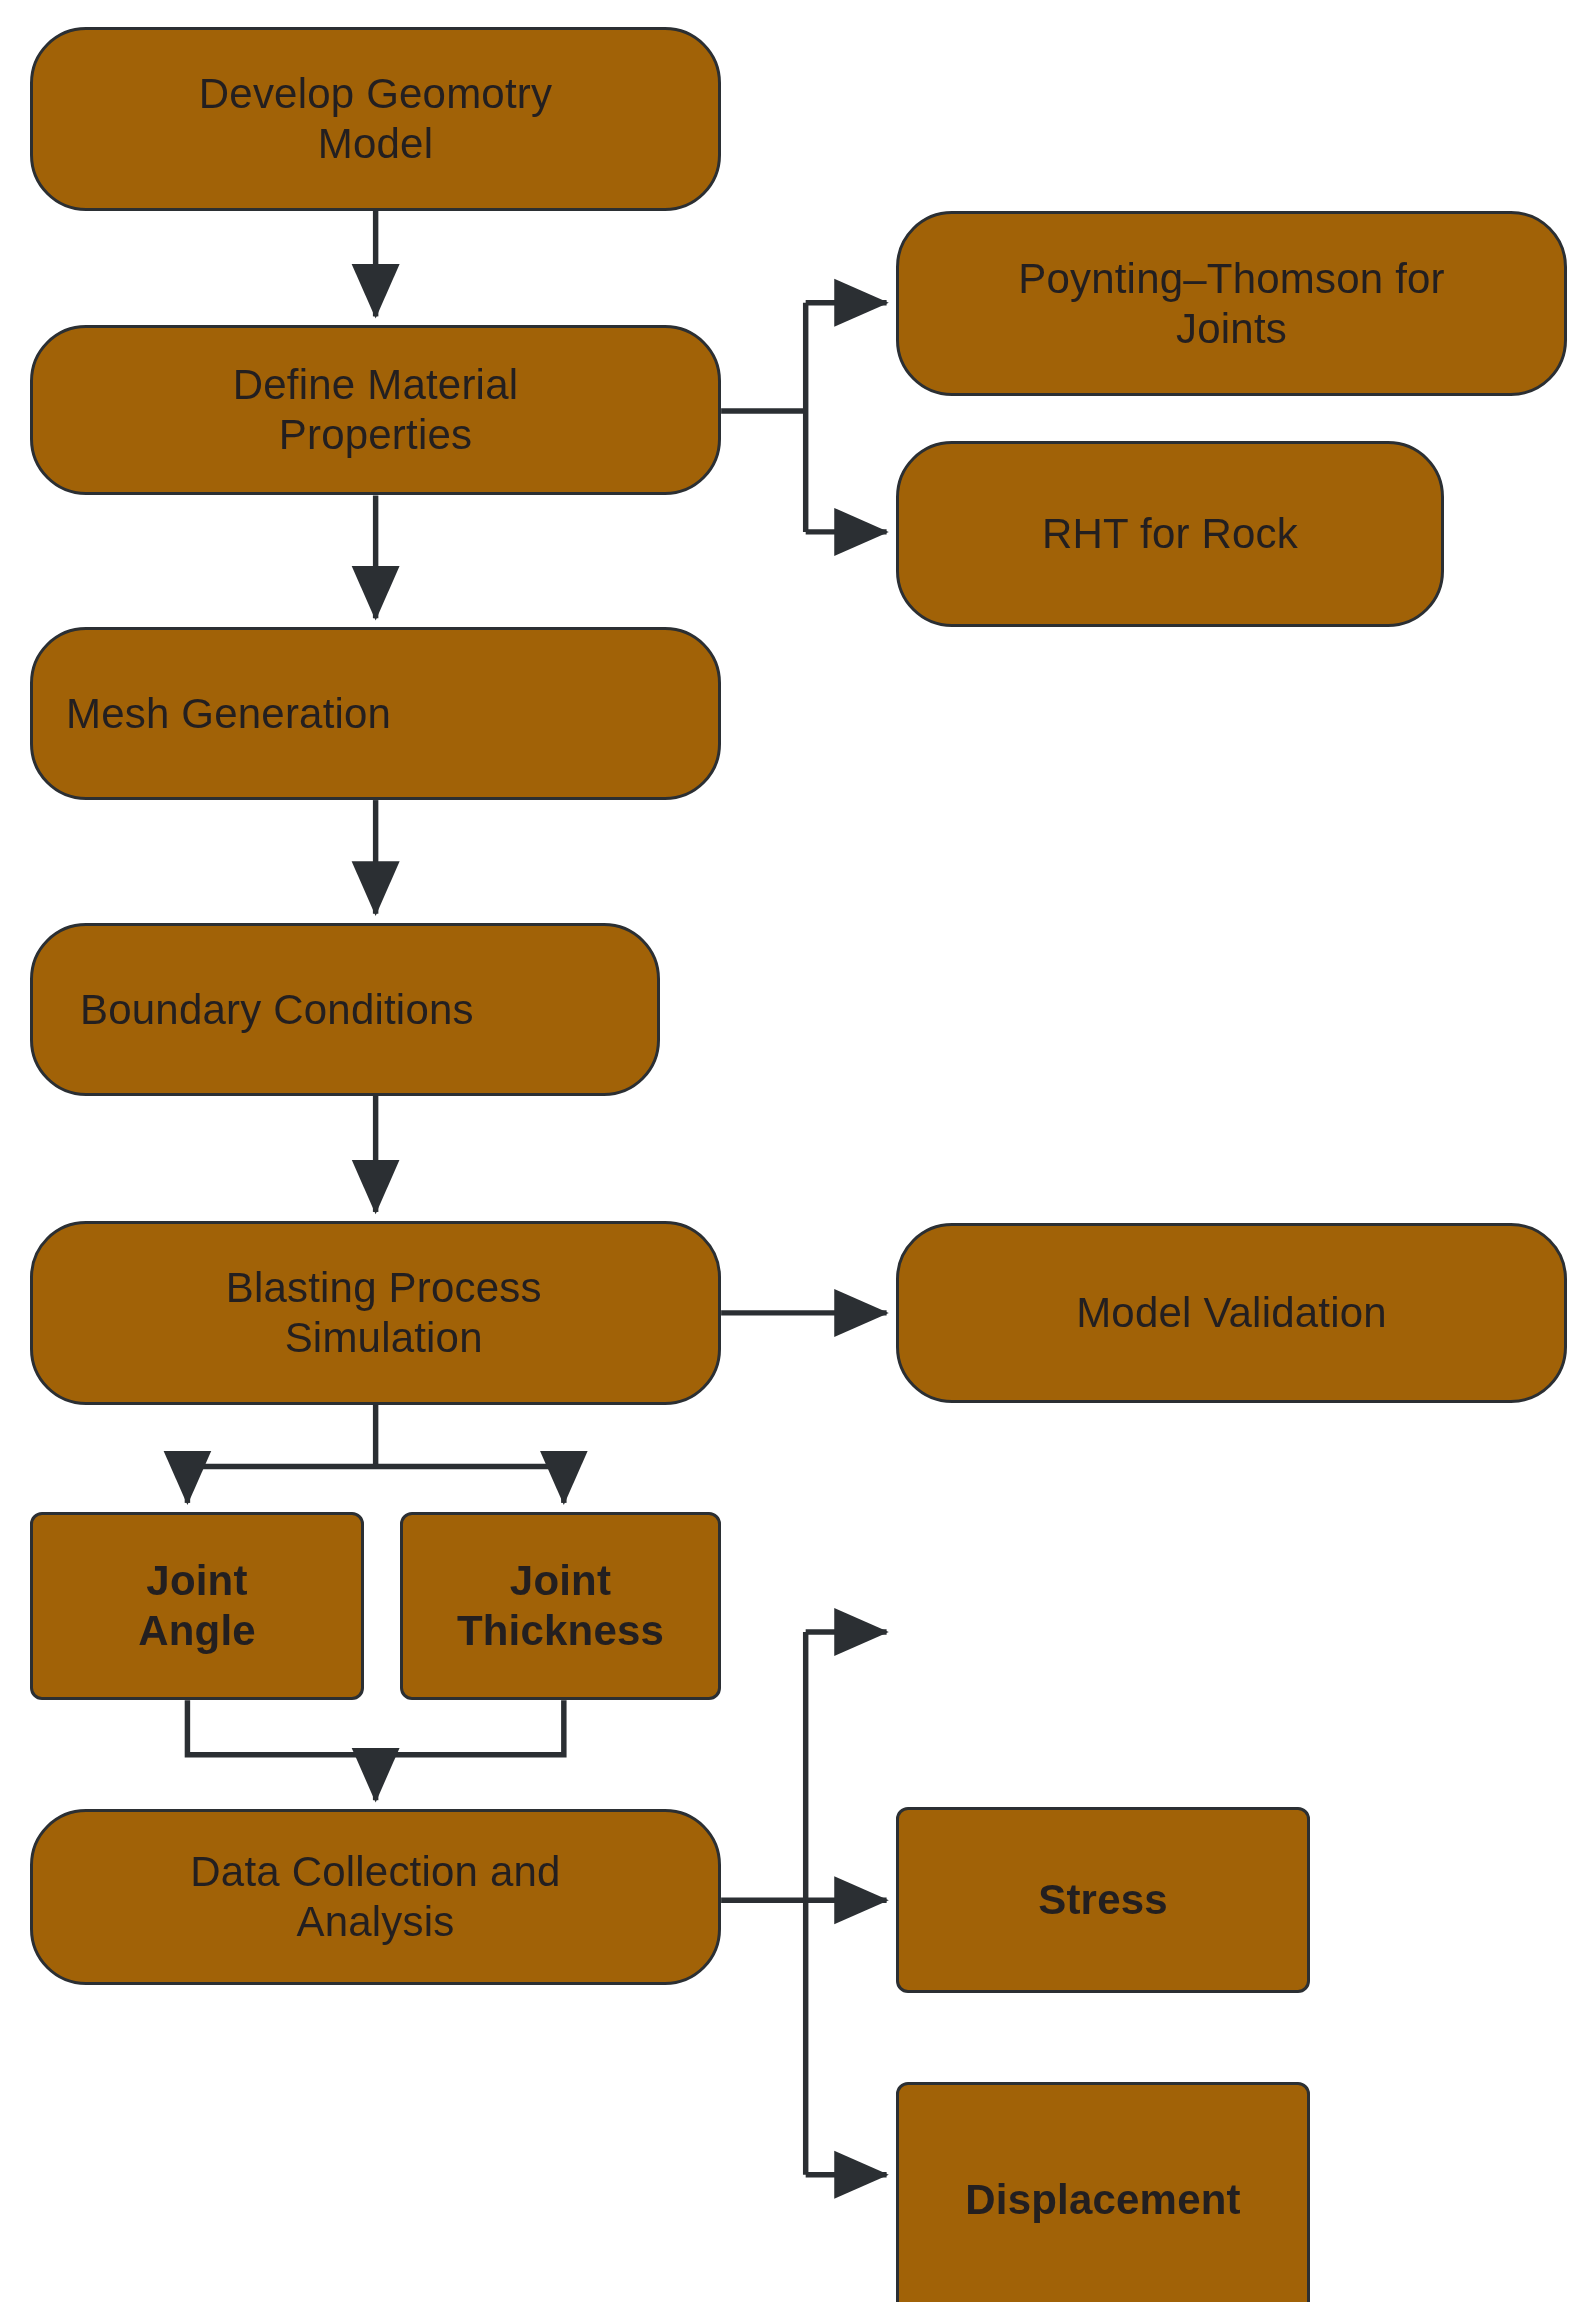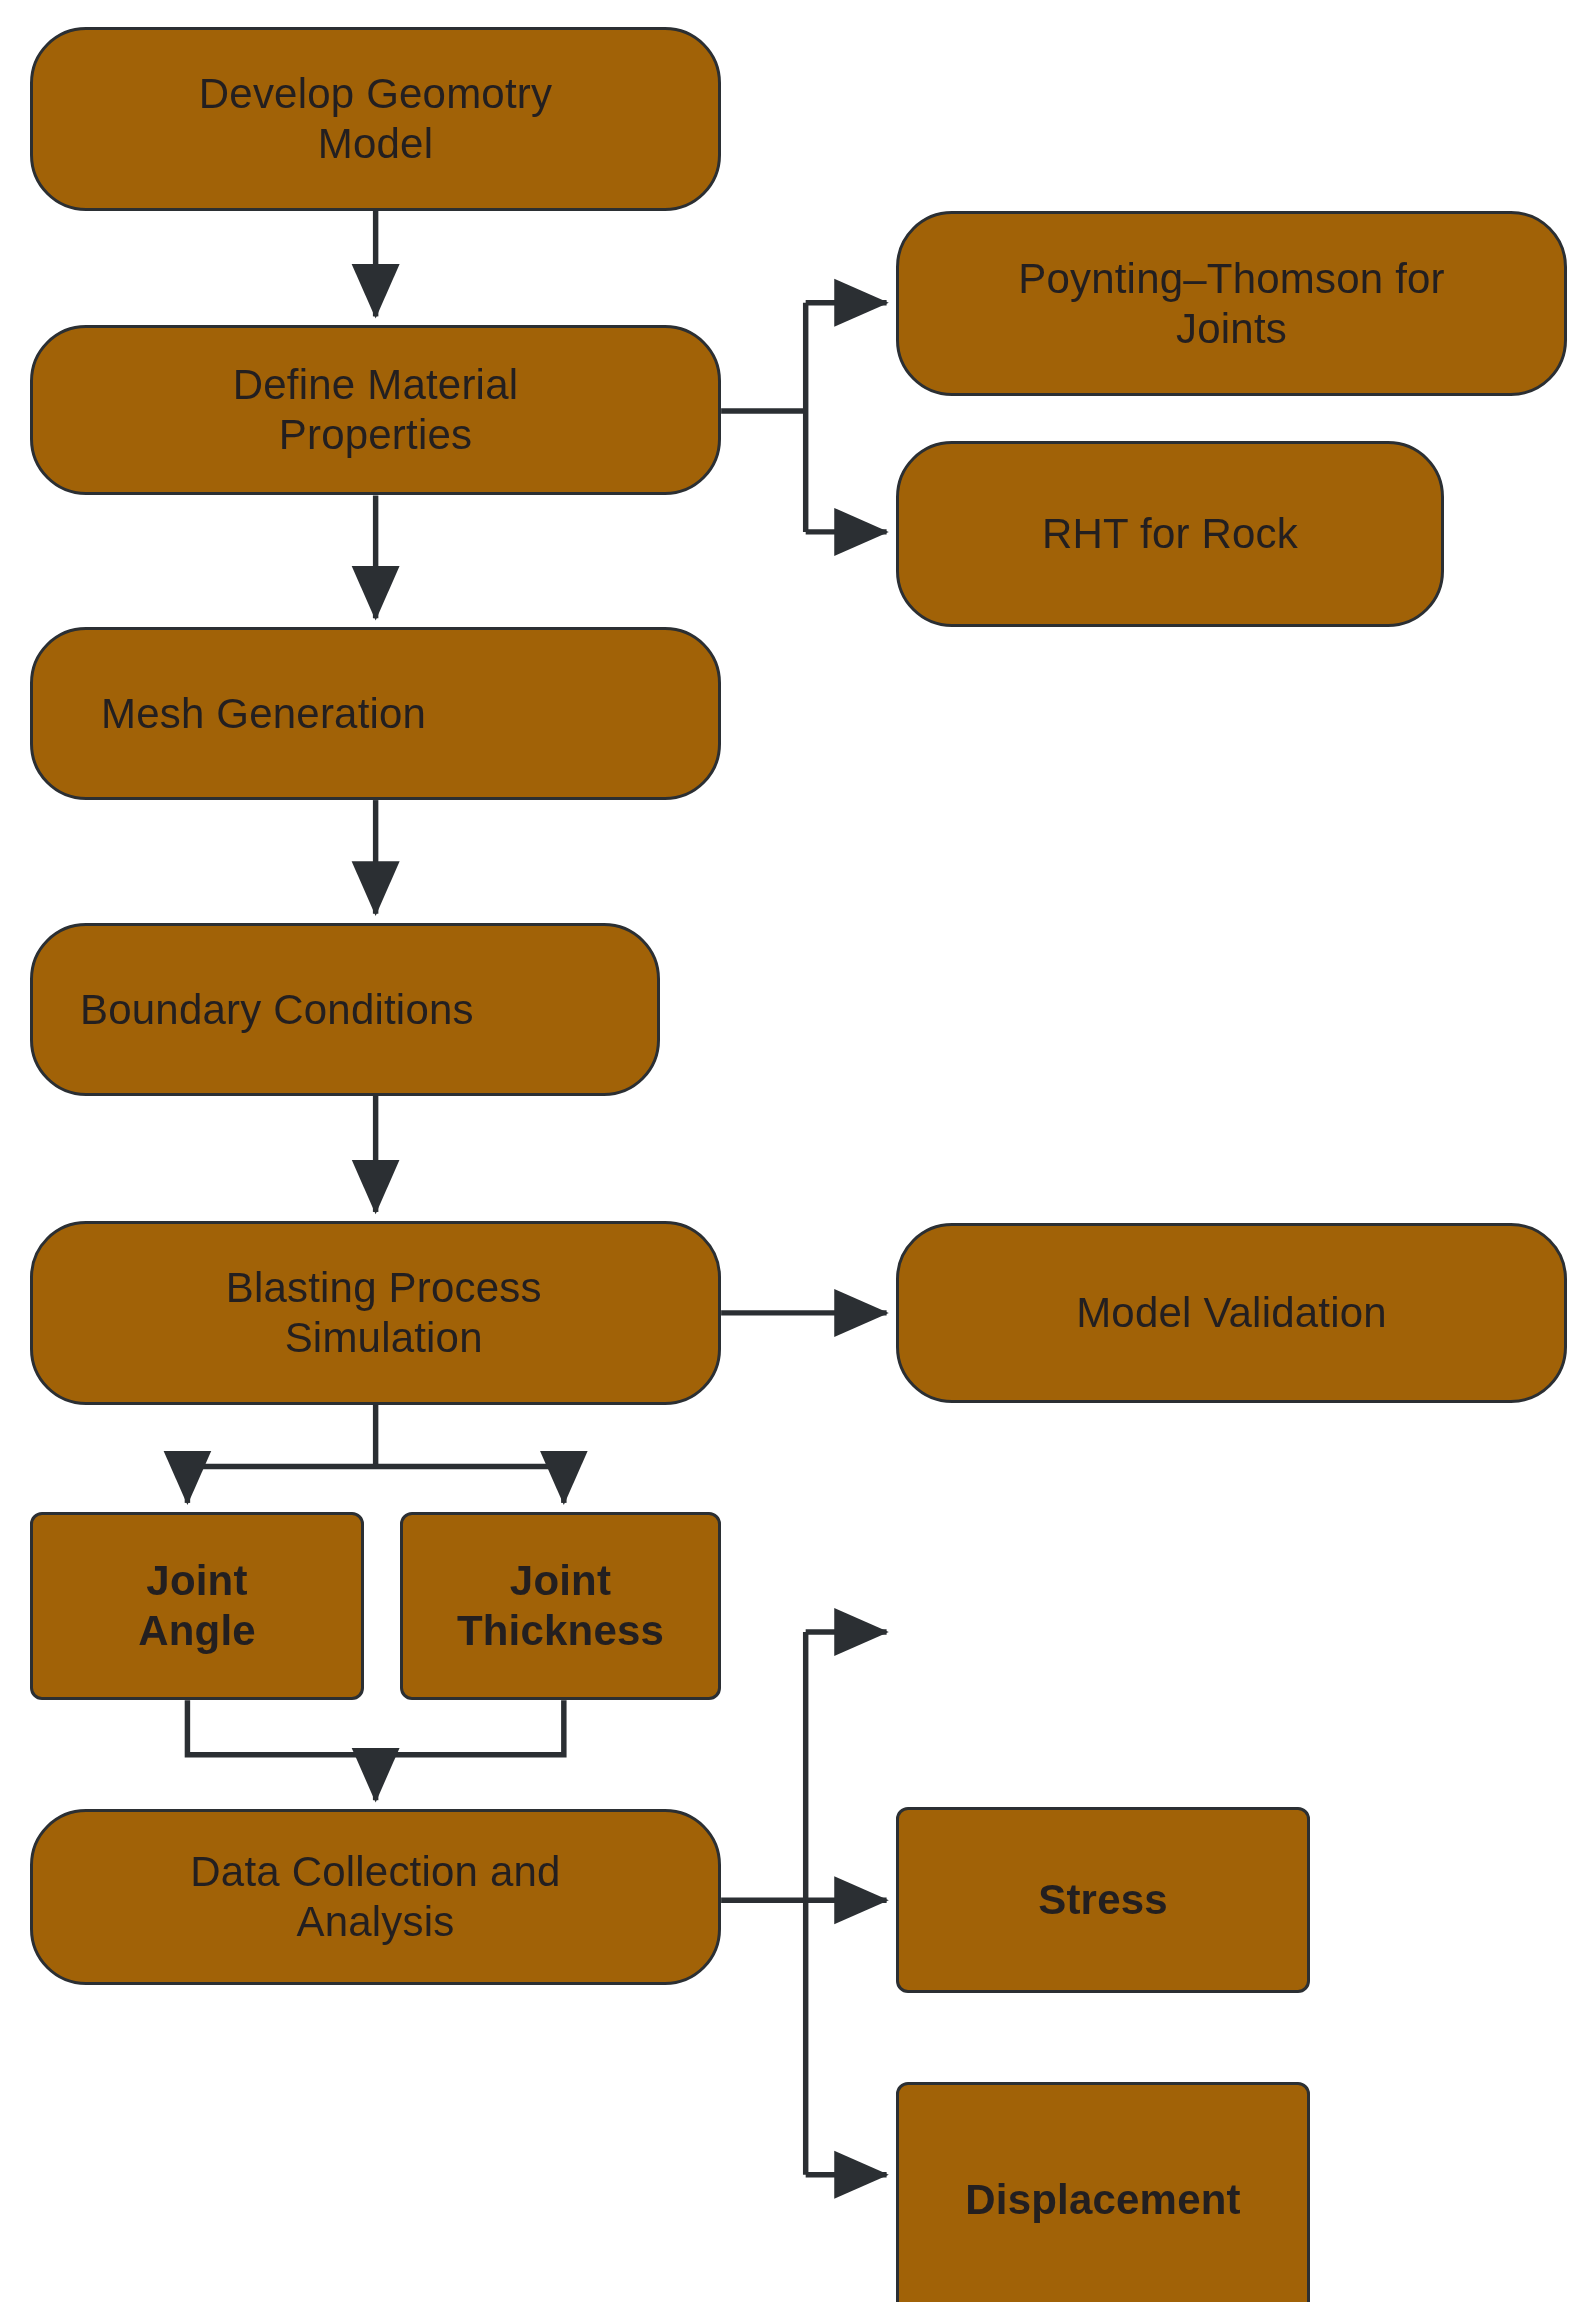--- a/index.html
+++ b/index.html
@@ -70,21 +70,21 @@
       <path d="M 886,2392 L 975,2392" marker-end="url(#ah)"></path>
     </g>
   </svg>
 
   <div class="node" style="left:30px;top:27px;width:691px;height:184px;">Develop Geomotry
 Model</div>
 
   <div class="node" style="left:30px;top:325px;width:691px;height:170px;">Define Material
 Properties</div>
 
-  <div class="node" style="left:30px;top:627px;width:691px;height:173px;justify-content:flex-start;text-align:left;padding-left:68px;">Mesh Generation</div>
+  <div class="node" style="left:30px;top:627px;width:691px;height:173px;justify-content:flex-start;text-align:left;padding-left:33px;">Mesh Generation</div>
 
   <div class="node" style="left:30px;top:923px;width:630px;height:173px;justify-content:flex-start;text-align:left;padding-left:47px;">Boundary Conditions</div>
 
   <div class="node" style="left:30px;top:1221px;width:691px;height:184px;padding-left:40px;">Blasting Process
 Simulation</div>
 
   <div class="node narrow" style="left:30px;top:1512px;width:334px;height:188px;">Joint
 Angle</div>
 
   <div class="node narrow" style="left:400px;top:1512px;width:321px;height:188px;">Joint

